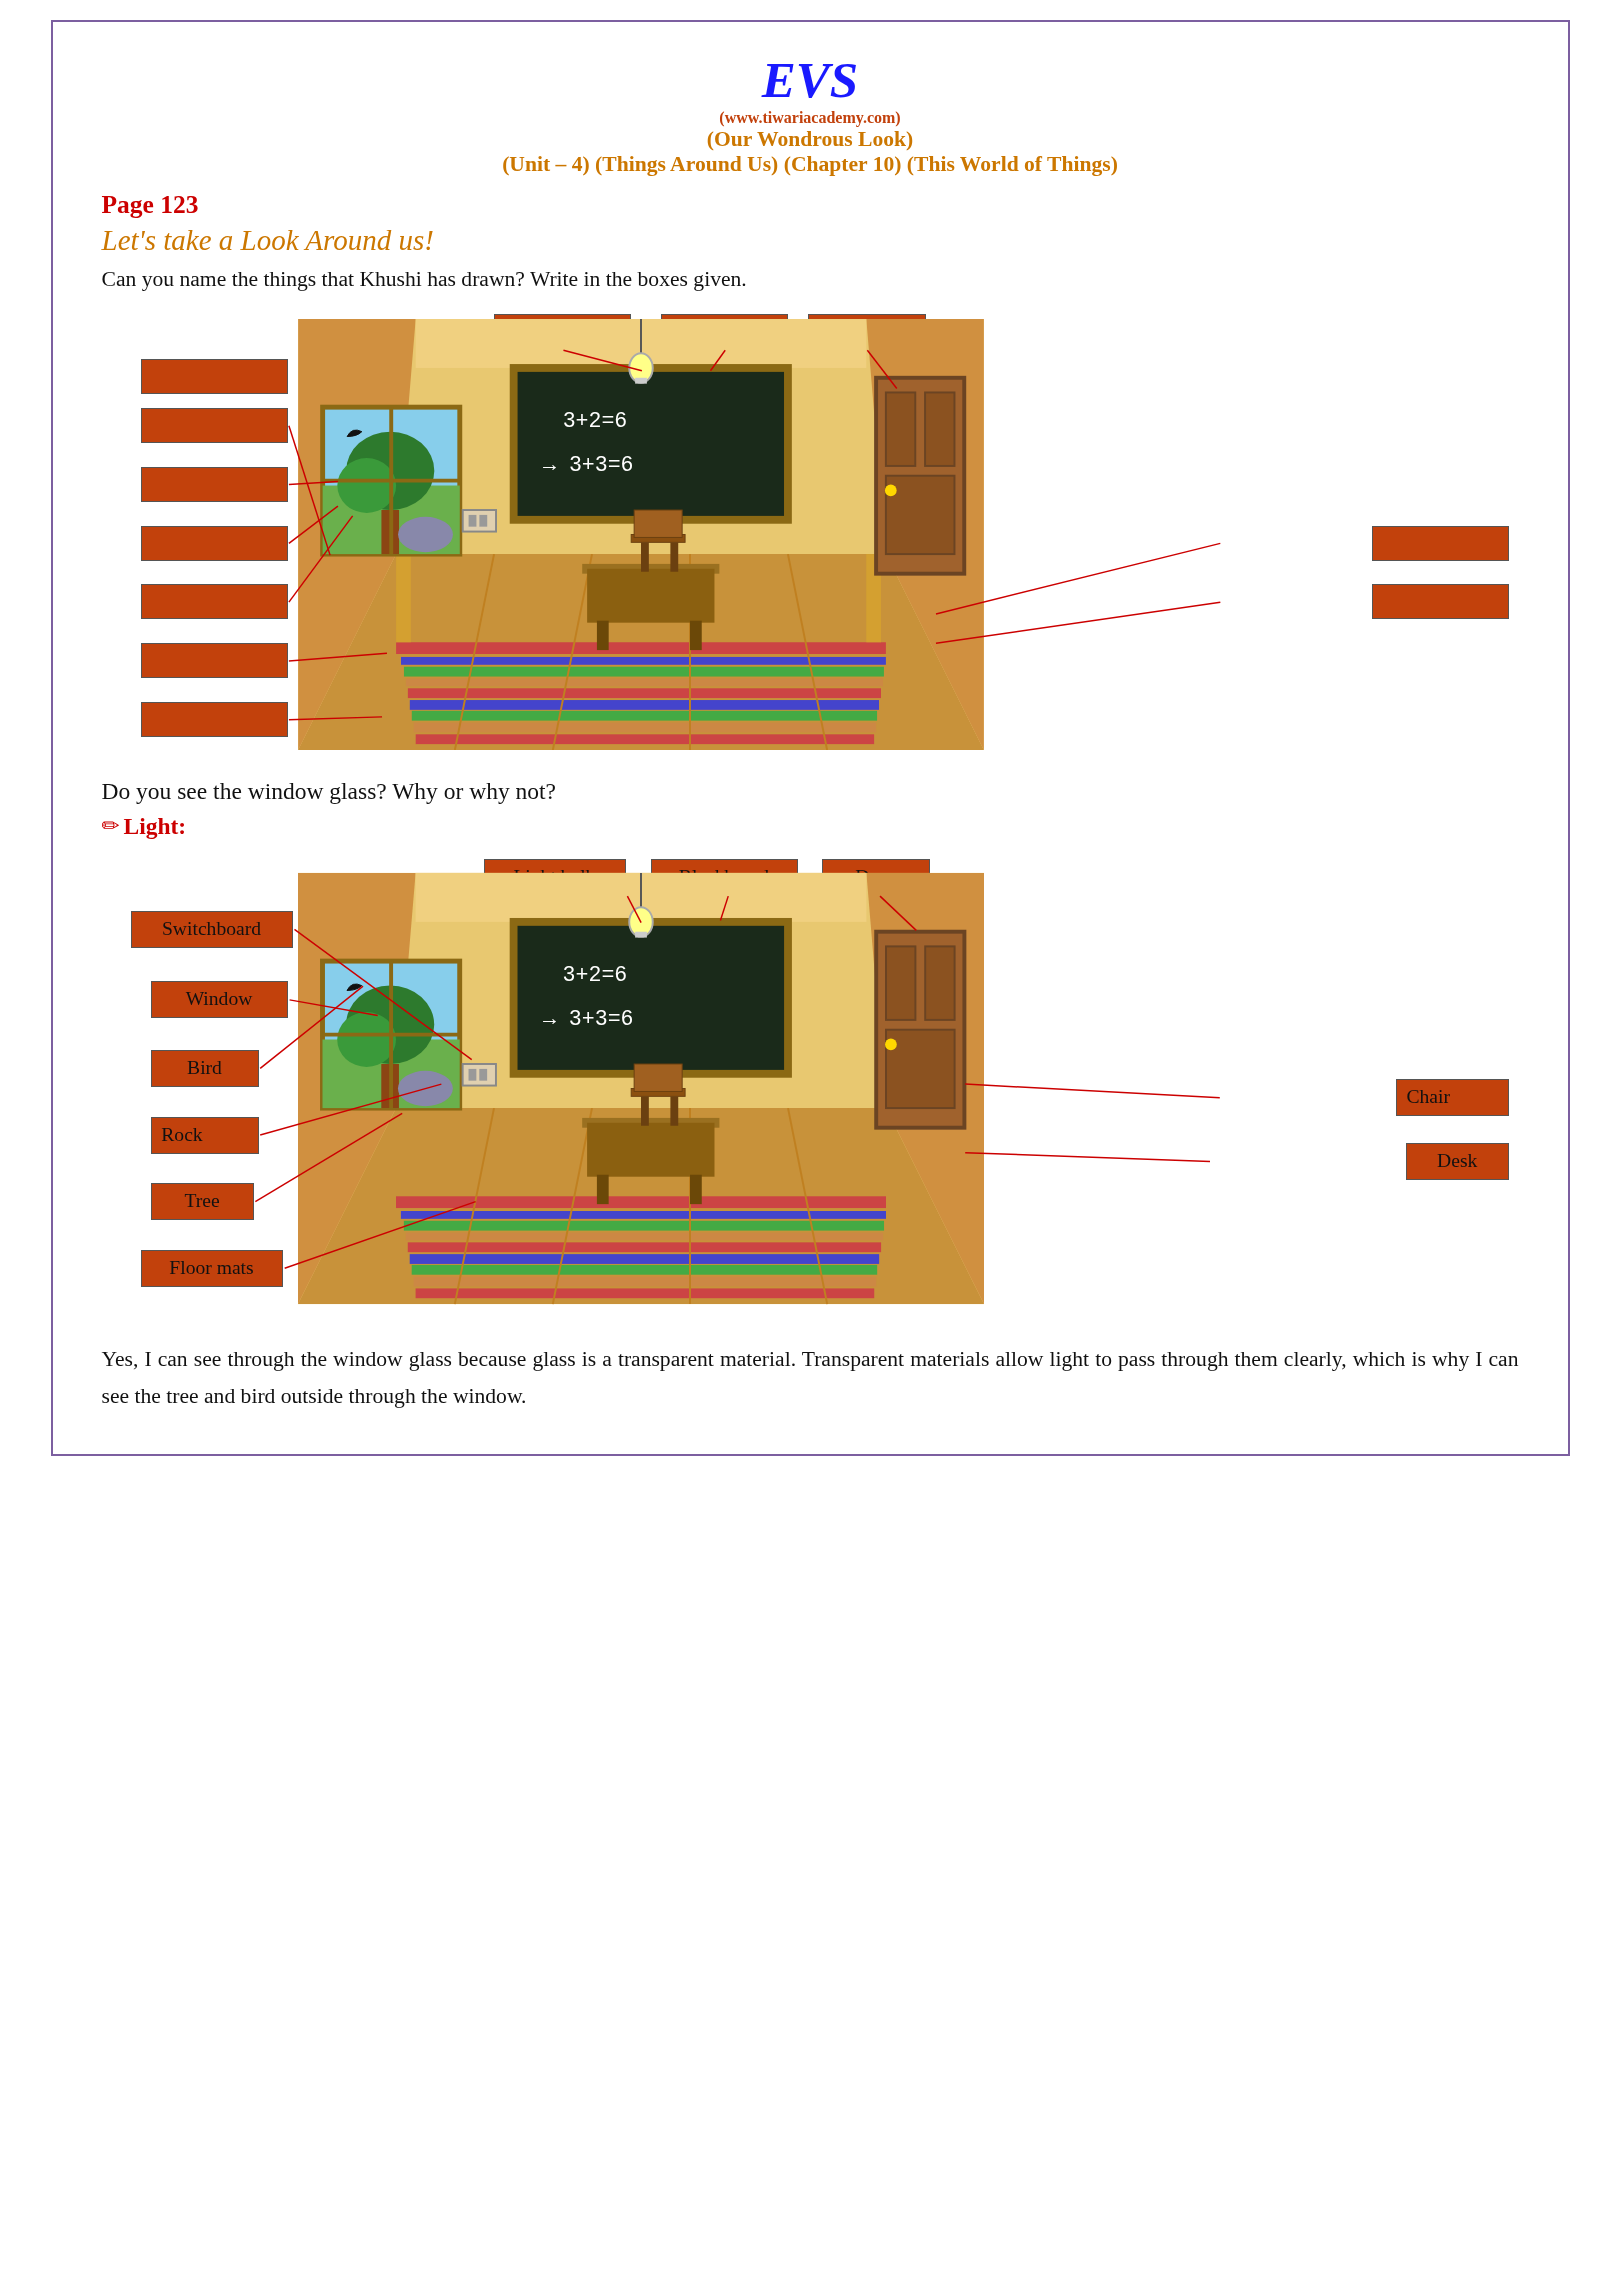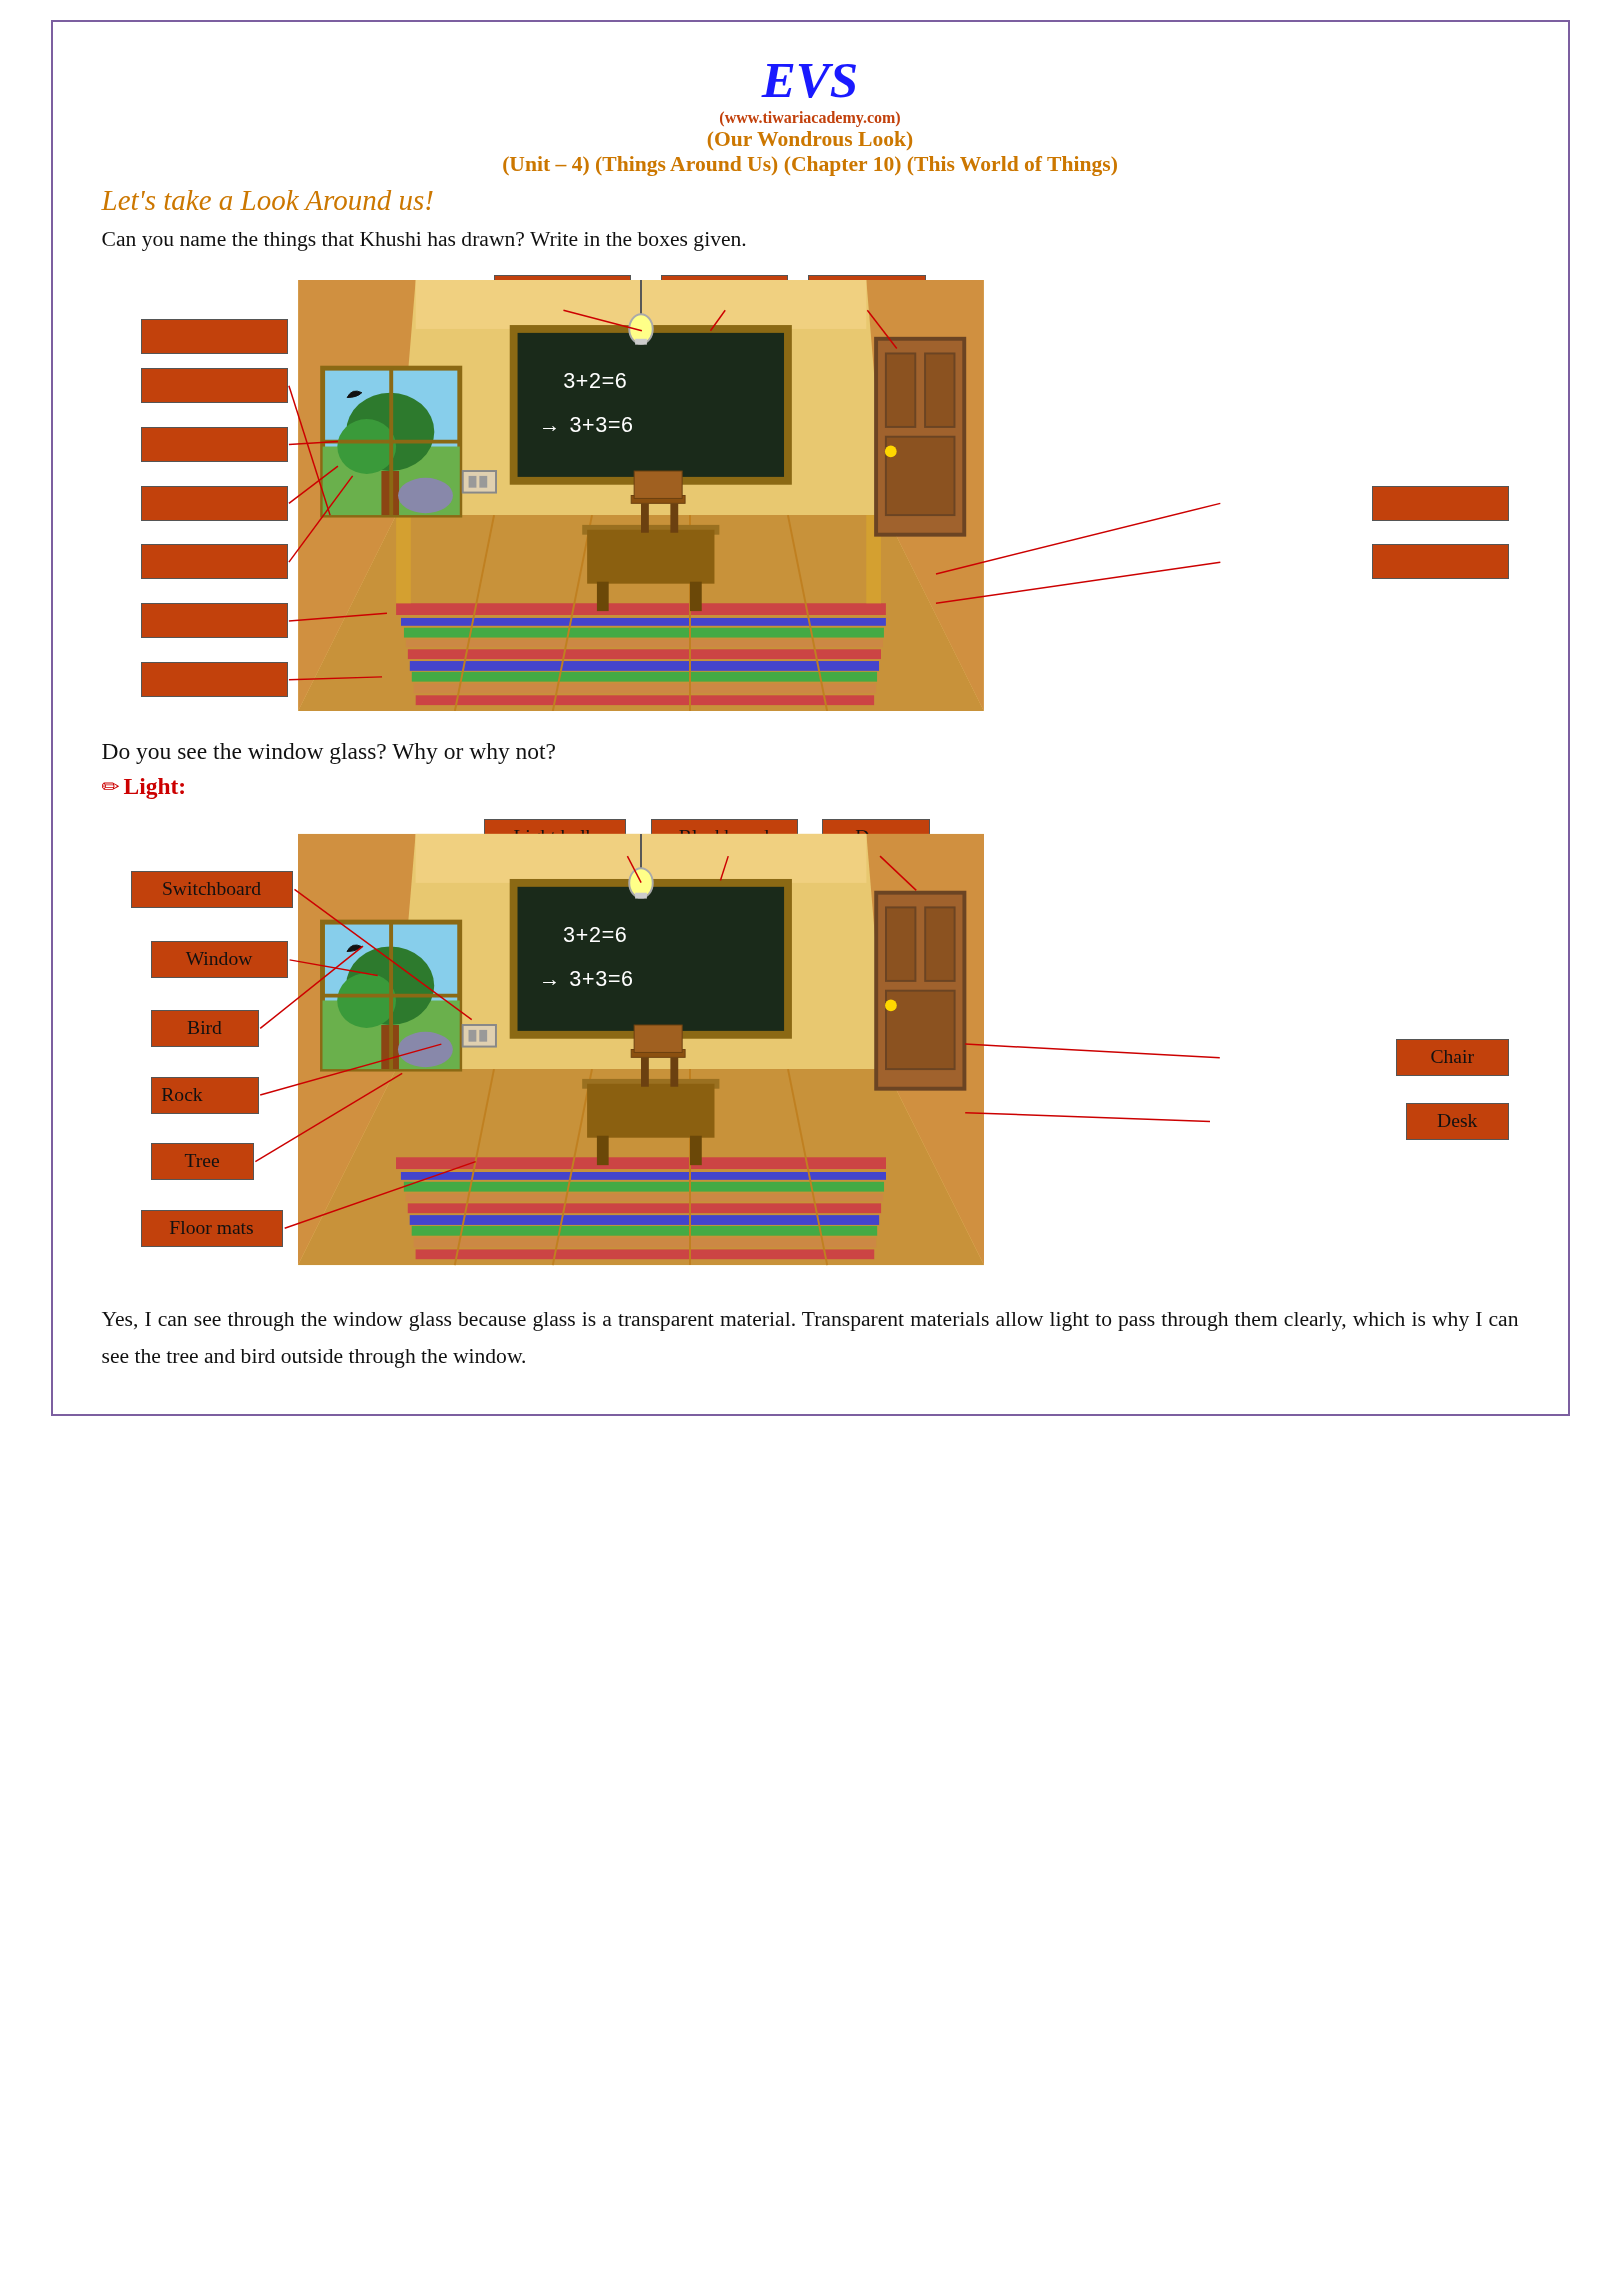--- a/index.html
+++ b/index.html
@@ -116,20 +116,21 @@
 
 <div class="page">
 
   <div class="header">
     <div class="title-evs">EVS</div>
     <div class="website">(www.tiwariacademy.com)</div>
     <div class="subtitle-gold">(Our Wondrous Look)</div>
     <div class="subtitle-unit">(Unit – 4) (Things Around Us) (Chapter 10) (This World of Things)</div>
   </div>
 
+  <div class="page-number">Page 123</div>
   <div class="section-title">Let's take a Look Around us!</div>
   <div class="instruction">Can you name the things that Khushi has drawn? Write in the boxes given.</div>
 
   <div class="classroom-wrapper">
     <div style="position:relative; width:100%; height:451px;">
 
       <div class="label-box" style="left:39px; top:49px; width:147px; height:35px;"></div>
 
       <div class="label-box" style="left:392px; top:4.9px; width:137px; height:35px;"></div>
       <div class="label-box" style="left:559px; top:4.9px; width:127px; height:35px;"></div>
@@ -276,21 +277,21 @@
       <div class="label-box" style="left:49px; top:263px; width:108px; height:37px; display:flex; align-items:center; ">
         <span>Rock</span>
       </div>
       <div class="label-box" style="left:49px; top:329px; width:103px; height:37px; display:flex; align-items:center; justify-content:center;">
         <span>Tree</span>
       </div>
       <div class="label-box" style="left:39px; top:396px; width:142px; height:37px; display:flex; align-items:center; justify-content:center;">
         <span>Floor mats</span>
       </div>
 
-      <div class="label-box" style="right:9.8px; top:225px; width:113px; height:37px; display:flex; align-items:center; justify-content:center;">
+      <div class="label-box" style="right:9.8px; top:225px; width:113px; height:37px; display:flex; align-items:center; justify-content:flex-start;">
         <span>Chair</span>
       </div>
       <div class="label-box" style="right:9.8px; top:289px; width:103px; height:37px; display:flex; align-items:center; justify-content:center;">
         <span>Desk</span>
       </div>
 
       <svg width="686" height="451" style="position:absolute; left:196px; top:9.8px;" viewBox="0 0 700 440" xmlns="http://www.w3.org/2000/svg">
 
         <rect x="0" y="0" width="700" height="440" fill="#e8c870"></rect>
 

